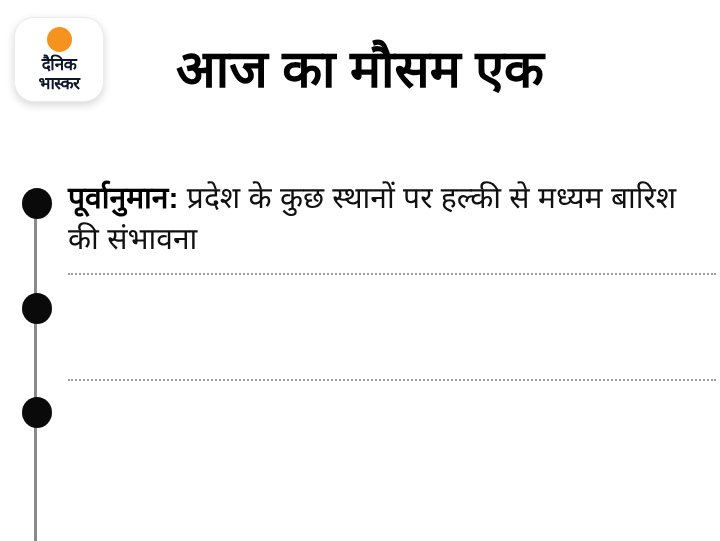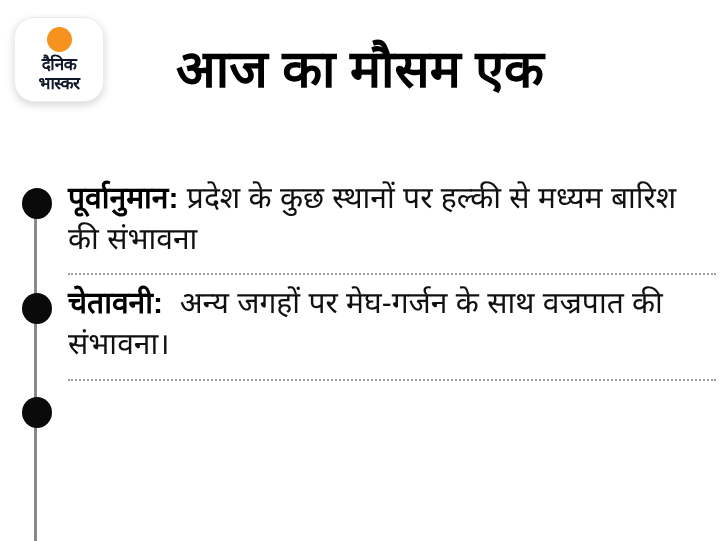--- a/index.html
+++ b/index.html
@@ -122,19 +122,18 @@
   </h1>
 
   <div class="timeline-line"></div>
 
   <span class="bullet bullet-1"></span>
   <div class="item item-1"><span class="label">पूर्वानुमान:</span> <span>प्रदेश के कुछ स्थानों पर हल्की से मध्यम बारिश की संभावना</span></div>
 
   <div class="dotted-sep sep-1"></div>
 
   <span class="bullet bullet-2"></span>
-  <div class="item item-2"><span class="label">चेतावनी:</span>&nbsp; <span>अन्य जगहों पर मेघ-गर्जन के साथ वज्रपात की संभावना।</span></div>
 
   <div class="dotted-sep sep-2"></div>
 
   <span class="bullet bullet-3"></span>
 
 </div>
 
 </body></html>

